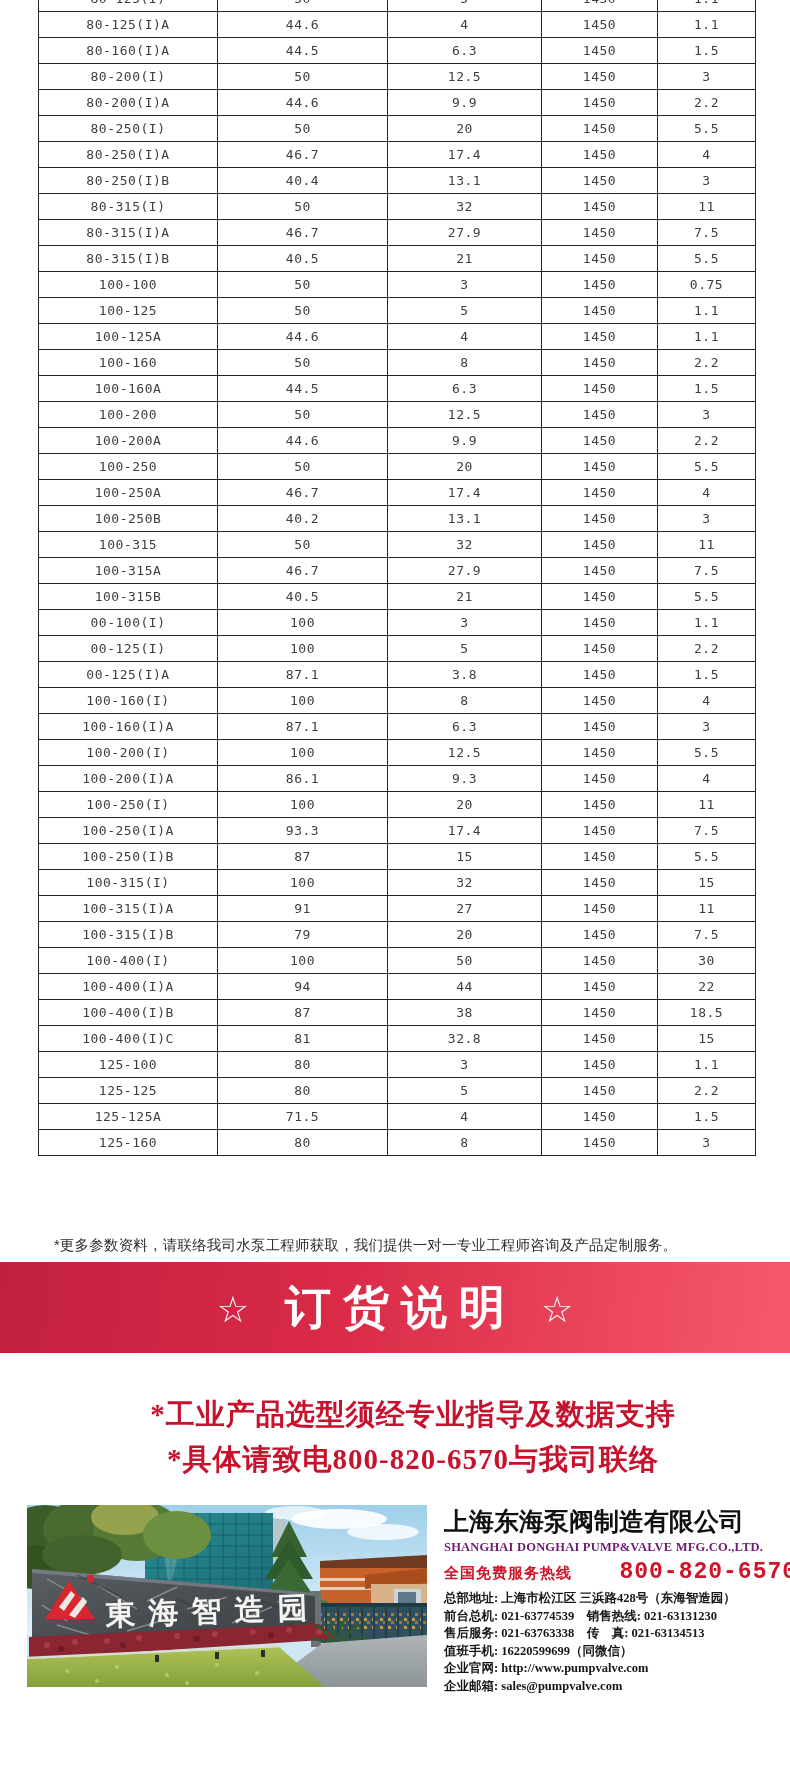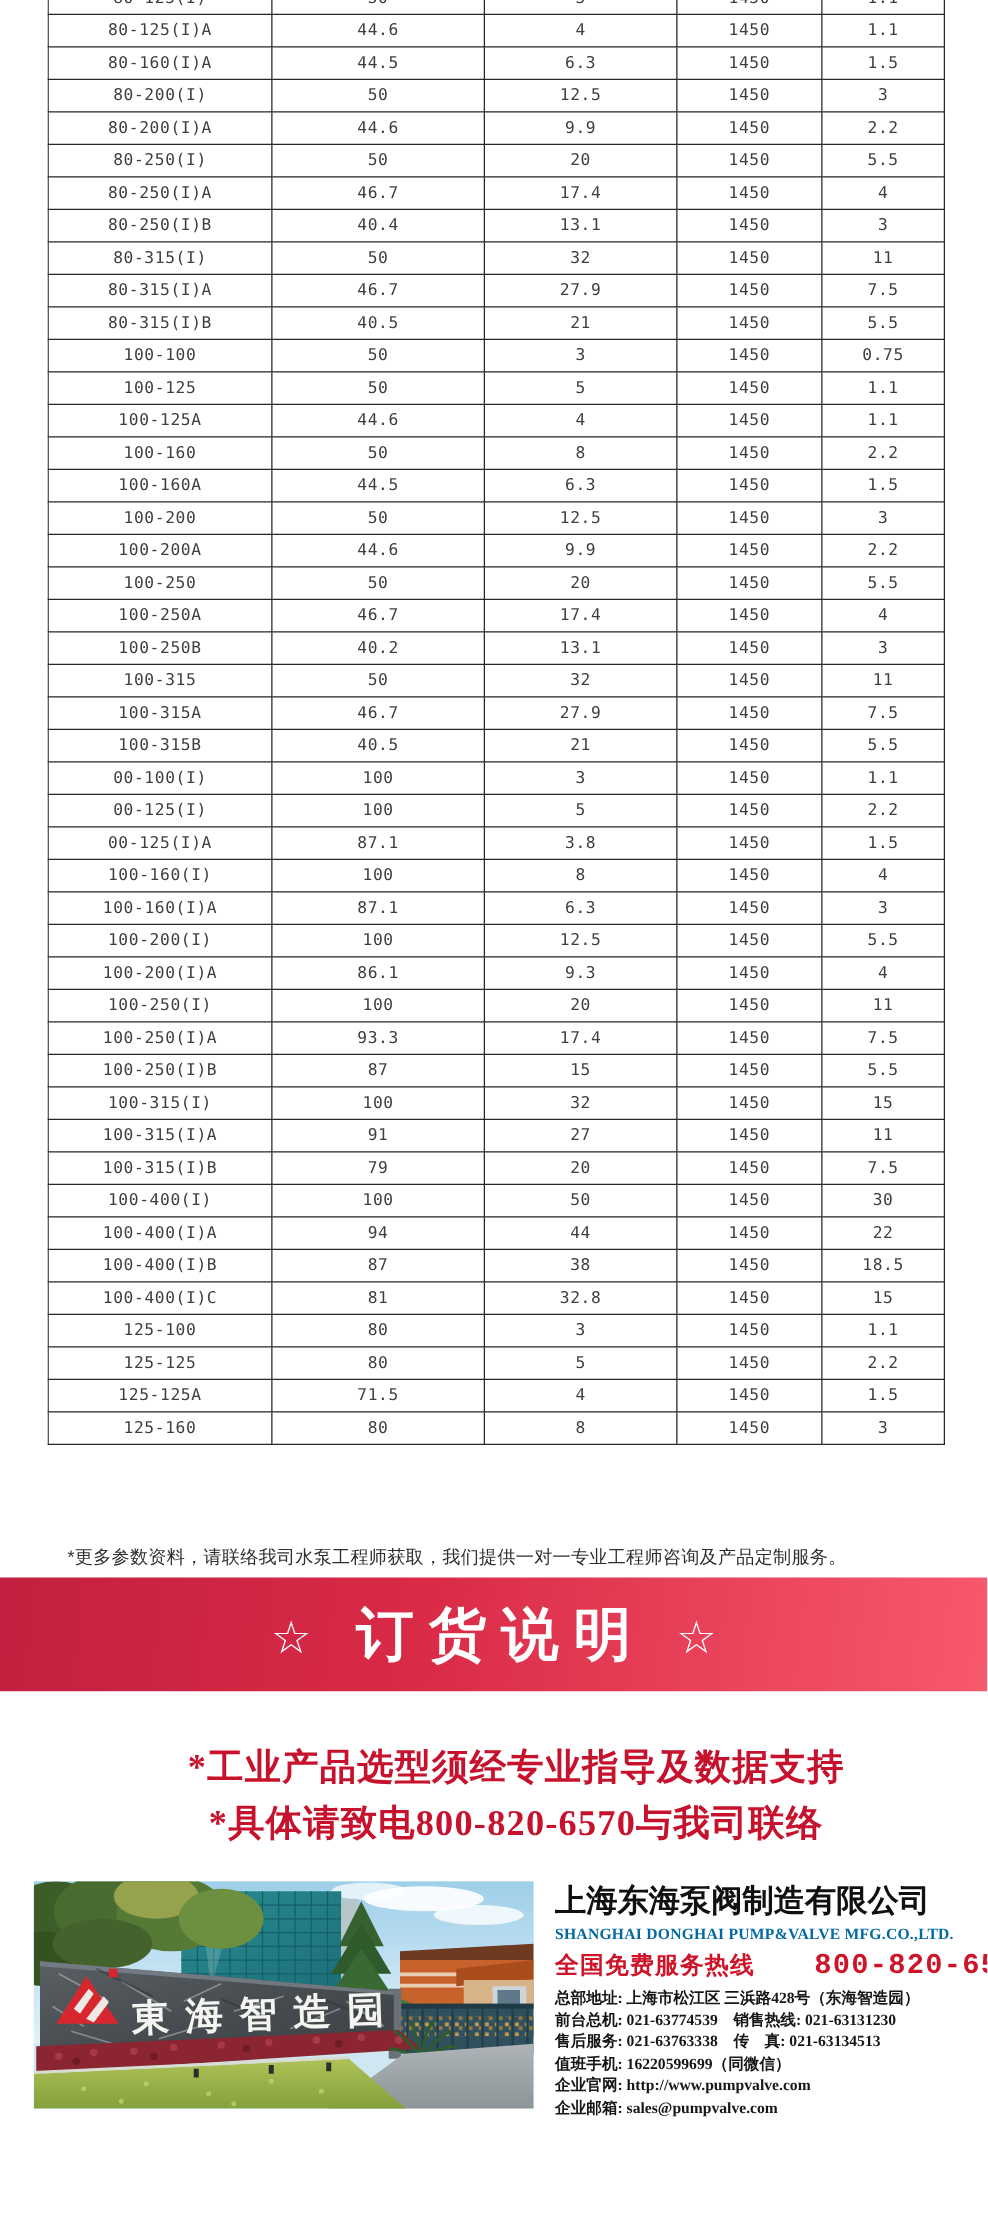--- a/index.html
+++ b/index.html
@@ -26,23 +26,23 @@
   
   .notices{position:absolute;left:4px;top:1392px;width:790px;text-align:center;color:#c6122d;
       font-family:"Liberation Serif","DejaVu Serif",serif;font-weight:bold;
       font-size:29px;line-height:45px;letter-spacing:1px;margin-left:14px;}
 
   
   .photo{position:absolute;left:27px;top:1505px;width:400px;height:182px;overflow:hidden;background:#cfe7f2;}
   .company{position:absolute;left:444px;top:1506px;width:316px;}
   .company .name-cn{margin:0;font-size:25px;line-height:31px;font-weight:bold;color:#101010;white-space:nowrap;}
   .company .name-en{font-family:"Liberation Serif","DejaVu Serif",serif;font-weight:bold;
-      font-size:12.5px;color:#0369a1;margin-top:3px;letter-spacing:.2px;white-space:nowrap;text-align:right;}
+      font-size:12.5px;color:#701a75;margin-top:3px;letter-spacing:.2px;white-space:nowrap;text-align:right;}
   .hotline{margin-top:4px;color:#ce1428;font-weight:bold;white-space:nowrap;}
-  .hotline .hl-label{font-size:19px;font-family:"Liberation Sans",sans-serif;letter-spacing:1px;}
+  .hotline .hl-label{font-size:15px;font-family:"Liberation Sans",sans-serif;letter-spacing:1px;}
   .hotline .hl-number{font-size:23px;font-family:Liberation Mono, monospace;letter-spacing:1px;margin-left:43px;}
   .contacts{margin-top:5px;}
   .contact-line{font-family:"Liberation Serif","DejaVu Serif",serif;font-weight:bold;
       font-size:12.5px;line-height:17.6px;color:#161616;white-space:nowrap;}
 </style>
 </head>
 <body>
 
 <div class="page">
 

